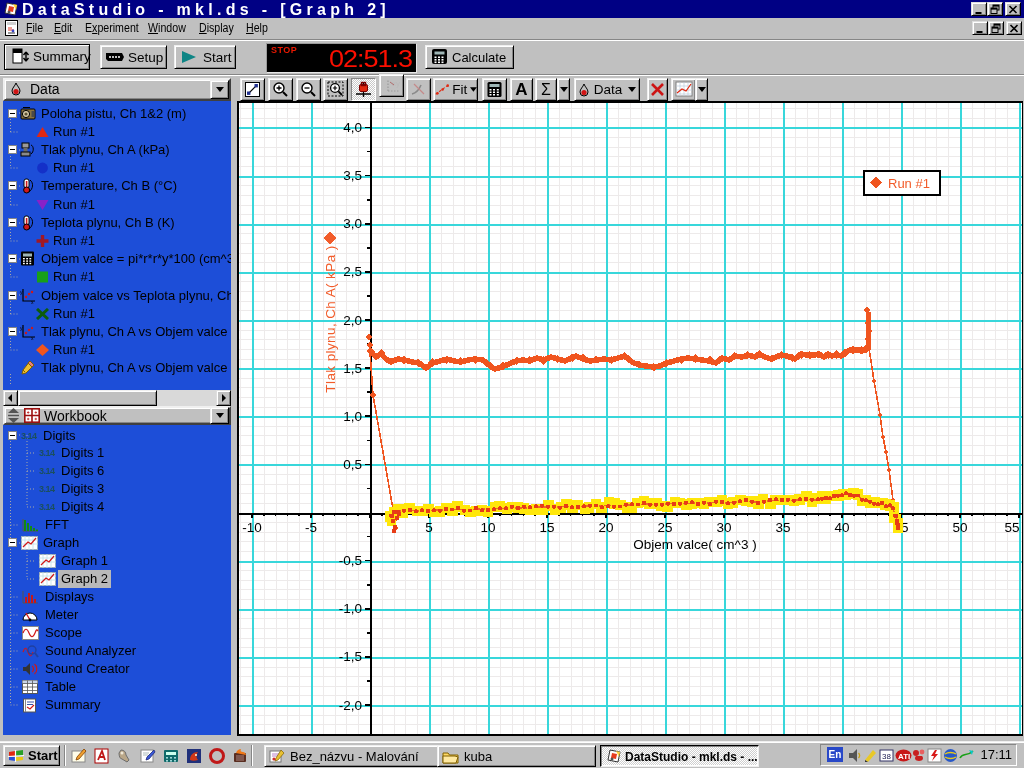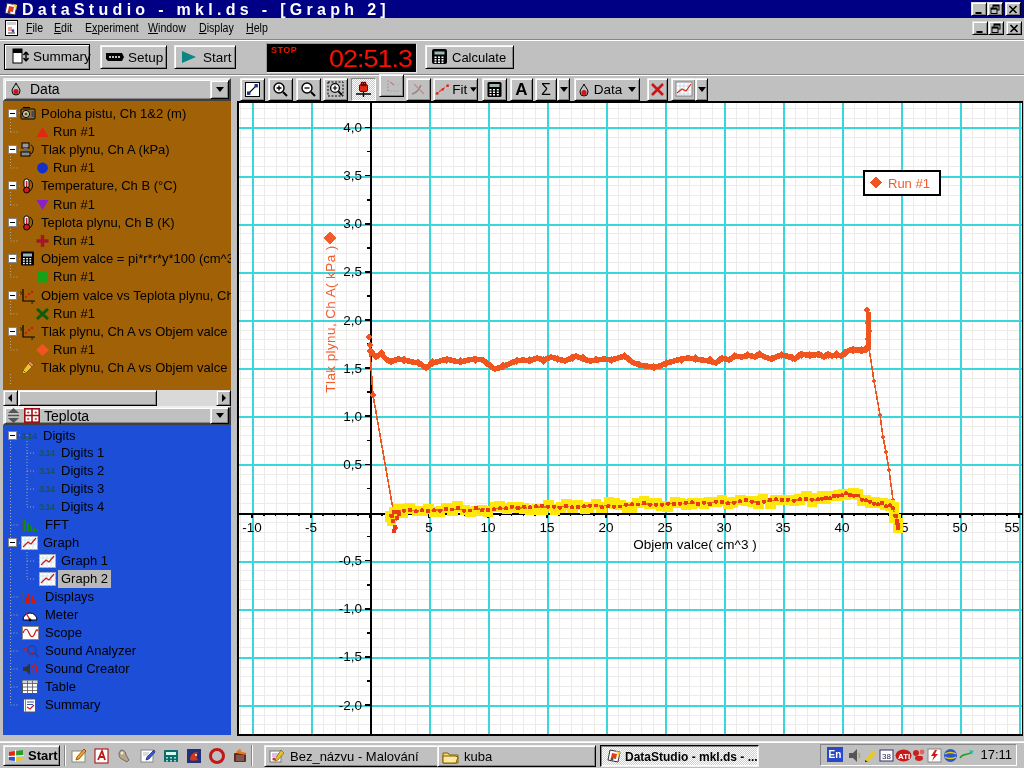--- a/index.html
+++ b/index.html
@@ -252,21 +252,21 @@
       <path d="M6 1C7 4 10 6 10 9a4 4 0 0 1-8 0C2 6 5 4 6 1z" fill="none" stroke="#000"></path>
       <circle cx="6" cy="9.5" r="2.6" fill="#d01414"></circle>
     </svg>
   </div>
 <div class="abs" style="left:30px;top:81px;font-size:14px;color:#000">Data</div>
 <div class="abs btn" style="left:210px;top:80px;width:19px;height:19px;display:flex;align-items:center;justify-content:center">
     <svg width="8" height="5" viewBox="0 0 8 5">
       <polygon points="0,0 8,0 4,5" fill="#000"></polygon>
     </svg>
   </div>
-<div class="abs" style="left:3px;top:101px;width:228px;height:289px;background:#a16207;overflow:hidden" id="dtree">
+<div class="abs" style="left:3px;top:101px;width:228px;height:289px;background:#1d4ed8;overflow:hidden" id="dtree">
     <svg style="position:absolute;left:0;top:0" width="228" height="289" viewBox="0 0 228 289">
       <path d="M7.5 18V31 M13 12h4 M7.5 31h8 M7.5 55V67 M13 49h4 M7.5 67h8 M7.5 91V104 M13 85h4 M7.5 104h8 M7.5 128V140 M13 122h4 M7.5 140h8 M7.5 164V176 M13 158h4 M7.5 176h8 M7.5 200V213 M13 194h4 M7.5 213h8 M7.5 237V249 M13 231h4 M7.5 249h8 M7.5 273V285" stroke="#a8a8a8" stroke-width="1" stroke-dasharray="1 2" fill="none"></path>
     </svg>
     <span style="position:absolute;left:5px;top:7.5px;width:9px;height:9px;background:#fff;border:1px solid #868686;font-size:0;line-height:0">
       <span style="position:absolute;left:1px;top:3px;width:5px;height:1px;background:#000"></span>
     </span>
     <span style="position:absolute;left:17px;top:4.5px;width:18px;height:16px">
       <svg width="17" height="15" viewBox="0 0 17 15">
         <rect x="1" y="3" width="14" height="10" rx="1" fill="#8a7340" stroke="#000"></rect>
         <circle cx="6" cy="8" r="3.6" fill="#d8cba8" stroke="#000"></circle>
@@ -428,21 +428,21 @@
 <svg class="abs" style="left:6px;top:408px" width="15" height="15" viewBox="0 0 15 15">
 <polygon points="7.5,0 13,5 2,5" fill="#555"></polygon>
     <polygon points="7.5,15 13,10 2,10" fill="#555"></polygon>
     <rect x="2" y="6.8" width="11" height="1.4" fill="#555"></rect>
 </svg>
 <svg class="abs" style="left:24px;top:408px" width="16" height="15" viewBox="0 0 16 15">
 <rect x="0.8" y="0.8" width="14.4" height="13.4" fill="#fff" stroke="#9b1010" stroke-width="1.6"></rect>
 <path d="M8 1v13M1 7.5h14" stroke="#9b1010" stroke-width="1.6"></path>
 <path d="M3 4.5h2.4M4.2 3.3v2.4M10.6 4.5H13M11.8 3.3v2.4M3 11h2.4M4.2 9.8v2.4M10.6 11H13M11.8 9.8v2.4" stroke="#c03030" stroke-width="0.9"></path>
 </svg>
-<div class="abs" style="left:44px;top:408px;font-size:14px;color:#000">Teplota</div>
+<div class="abs" style="left:44px;top:408px;font-size:14px;color:#000">Workbook</div>
 <div class="abs btn" style="left:210px;top:407px;width:19px;height:17px;display:flex;align-items:center;justify-content:center">
     <svg width="8" height="5" viewBox="0 0 8 5">
       <polygon points="0,0 8,0 4,5" fill="#000"></polygon>
     </svg>
   </div>
 <div class="abs" style="left:3px;top:425px;width:228px;height:310px;background:#1d4ed8;overflow:hidden" id="disptree">
     <svg style="position:absolute;left:0;top:0" width="228" height="310" viewBox="0 0 228 310">
       <path d="M13 10h4 M24 28h8 M24 10V28 M24 46h8 M24 28V46 M24 64h8 M24 46V64 M24 82h8 M24 64V82 M7.5 100h9 M13 118h4 M24 136h8 M24 118V136 M24 154h8 M24 136V154 M7.5 172h9 M7.5 190h9 M7.5 208h9 M7.5 226h9 M7.5 244h9 M7.5 262h9 M7.5 280h9 M7.5 10V280" stroke="#a8a8a8" stroke-width="1" stroke-dasharray="1 2" fill="none"></path>
     </svg>
     <span style="position:absolute;left:5px;top:5.5px;width:9px;height:9px;background:#fff;border:1px solid #868686;font-size:0;line-height:0">
@@ -458,21 +458,21 @@
       <svg width="19" height="12" viewBox="0 0 19 12">
         <text x="0" y="10" font-size="9" font-weight="bold" fill="#1b4f5e" font-family="Liberation Sans" letter-spacing="-0.5">3.14</text>
       </svg>
     </span>
     <span class="trow" style="left:58px;top:19.4px;">Digits 1</span>
     <span style="position:absolute;left:36px;top:39.4px">
       <svg width="19" height="12" viewBox="0 0 19 12">
         <text x="0" y="10" font-size="9" font-weight="bold" fill="#1b4f5e" font-family="Liberation Sans" letter-spacing="-0.5">3.14</text>
       </svg>
     </span>
-    <span class="trow" style="left:58px;top:37.4px;">Digits 2</span>
+    <span class="trow" style="left:58px;top:37.4px;">Digits 6</span>
     <span style="position:absolute;left:36px;top:57.3px">
       <svg width="19" height="12" viewBox="0 0 19 12">
         <text x="0" y="10" font-size="9" font-weight="bold" fill="#1b4f5e" font-family="Liberation Sans" letter-spacing="-0.5">3.14</text>
       </svg>
     </span>
     <span class="trow" style="left:58px;top:55.3px;">Digits 3</span>
     <span style="position:absolute;left:36px;top:75.3px">
       <svg width="19" height="12" viewBox="0 0 19 12">
         <text x="0" y="10" font-size="9" font-weight="bold" fill="#1b4f5e" font-family="Liberation Sans" letter-spacing="-0.5">3.14</text>
       </svg>

